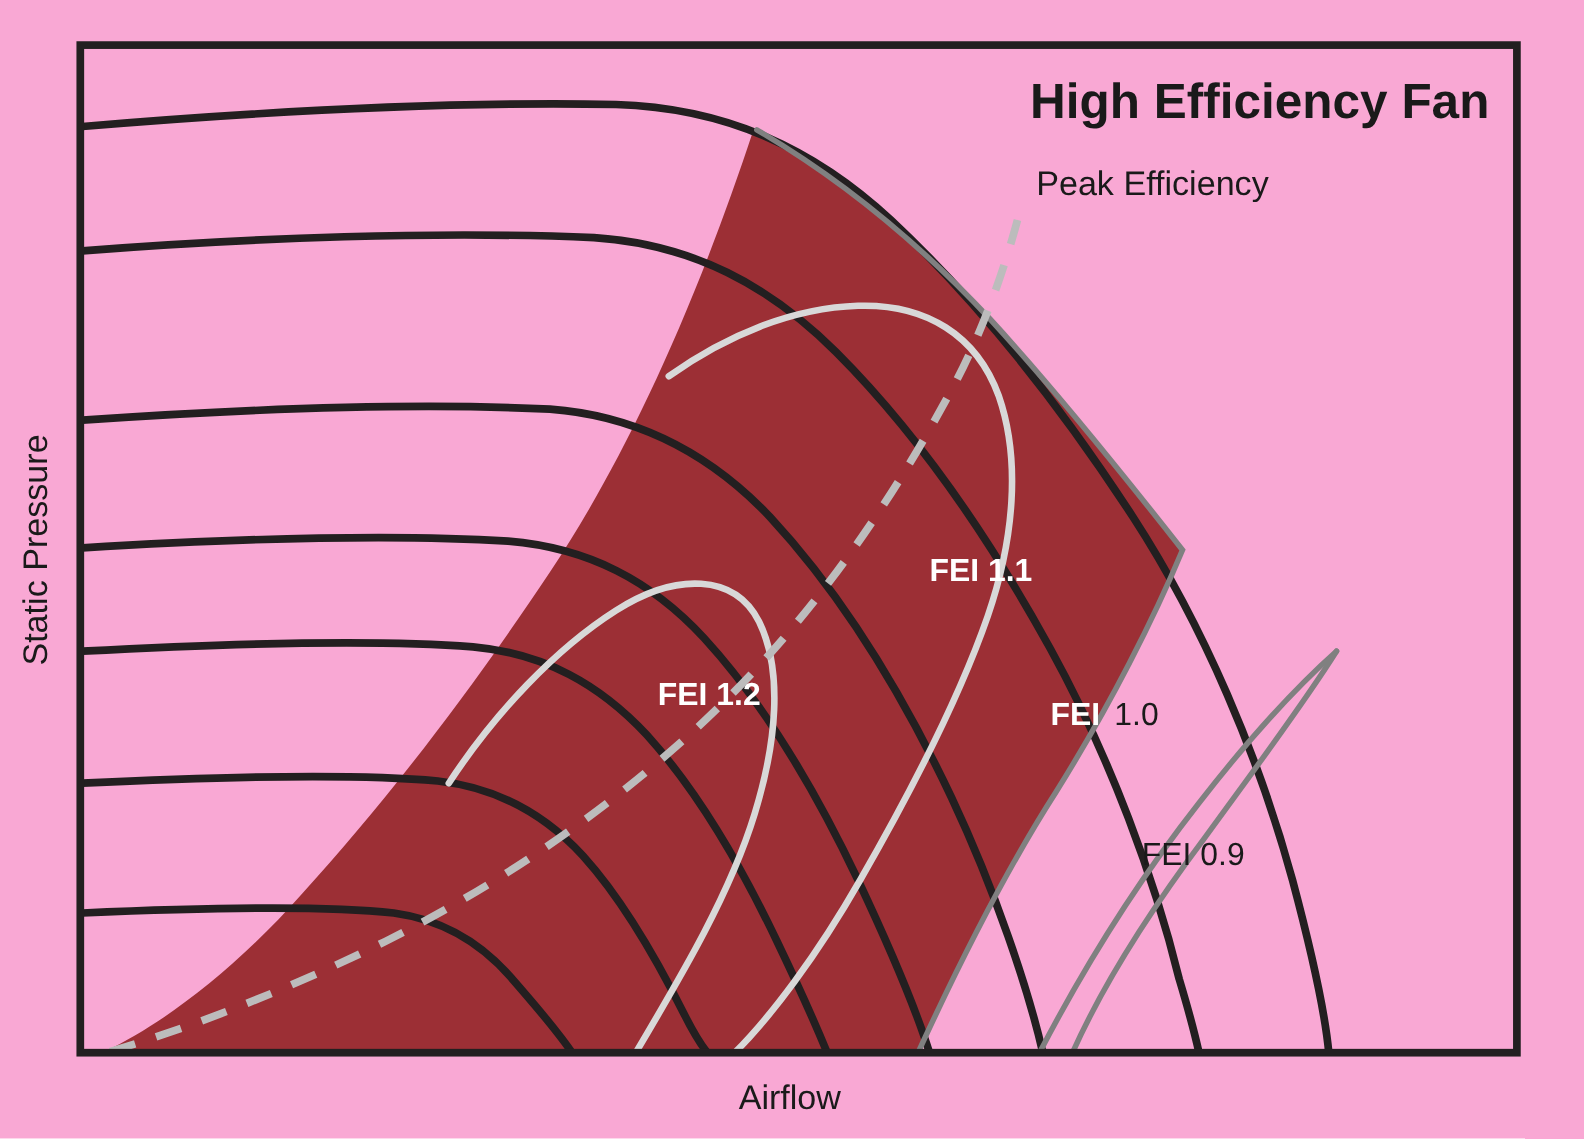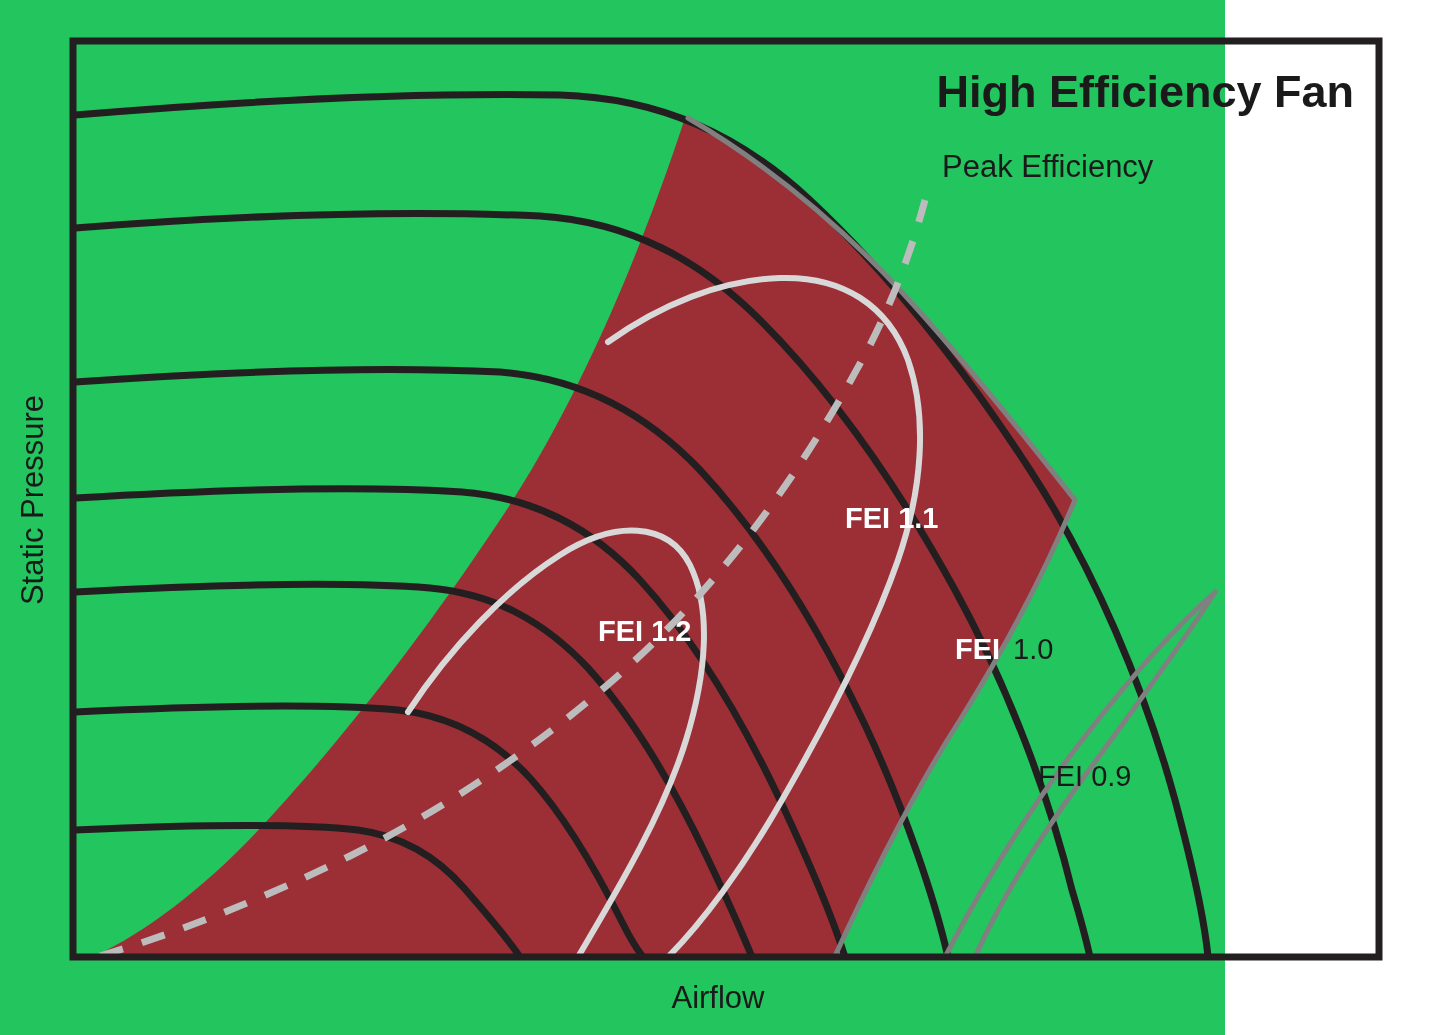--- a/index.html
+++ b/index.html
@@ -9,23 +9,23 @@
     background: #ffffff;
   }
   body {
     width: 1440px;
     height: 1035px;
     font-family: "Liberation Sans", sans-serif;
     overflow: hidden;
   }
   #figure {
     position: relative;
-    width: 1225px;
+    width: 1440px;
     height: 1035px;
-    background: #22c55e;
+    background: #f9a8d4;
   }
   #plot-svg {
     position: absolute;
     left: 0;
     top: 0;
     width: 1440px;
     height: 1035px;
     display: block;
   }
   .axis-title {

